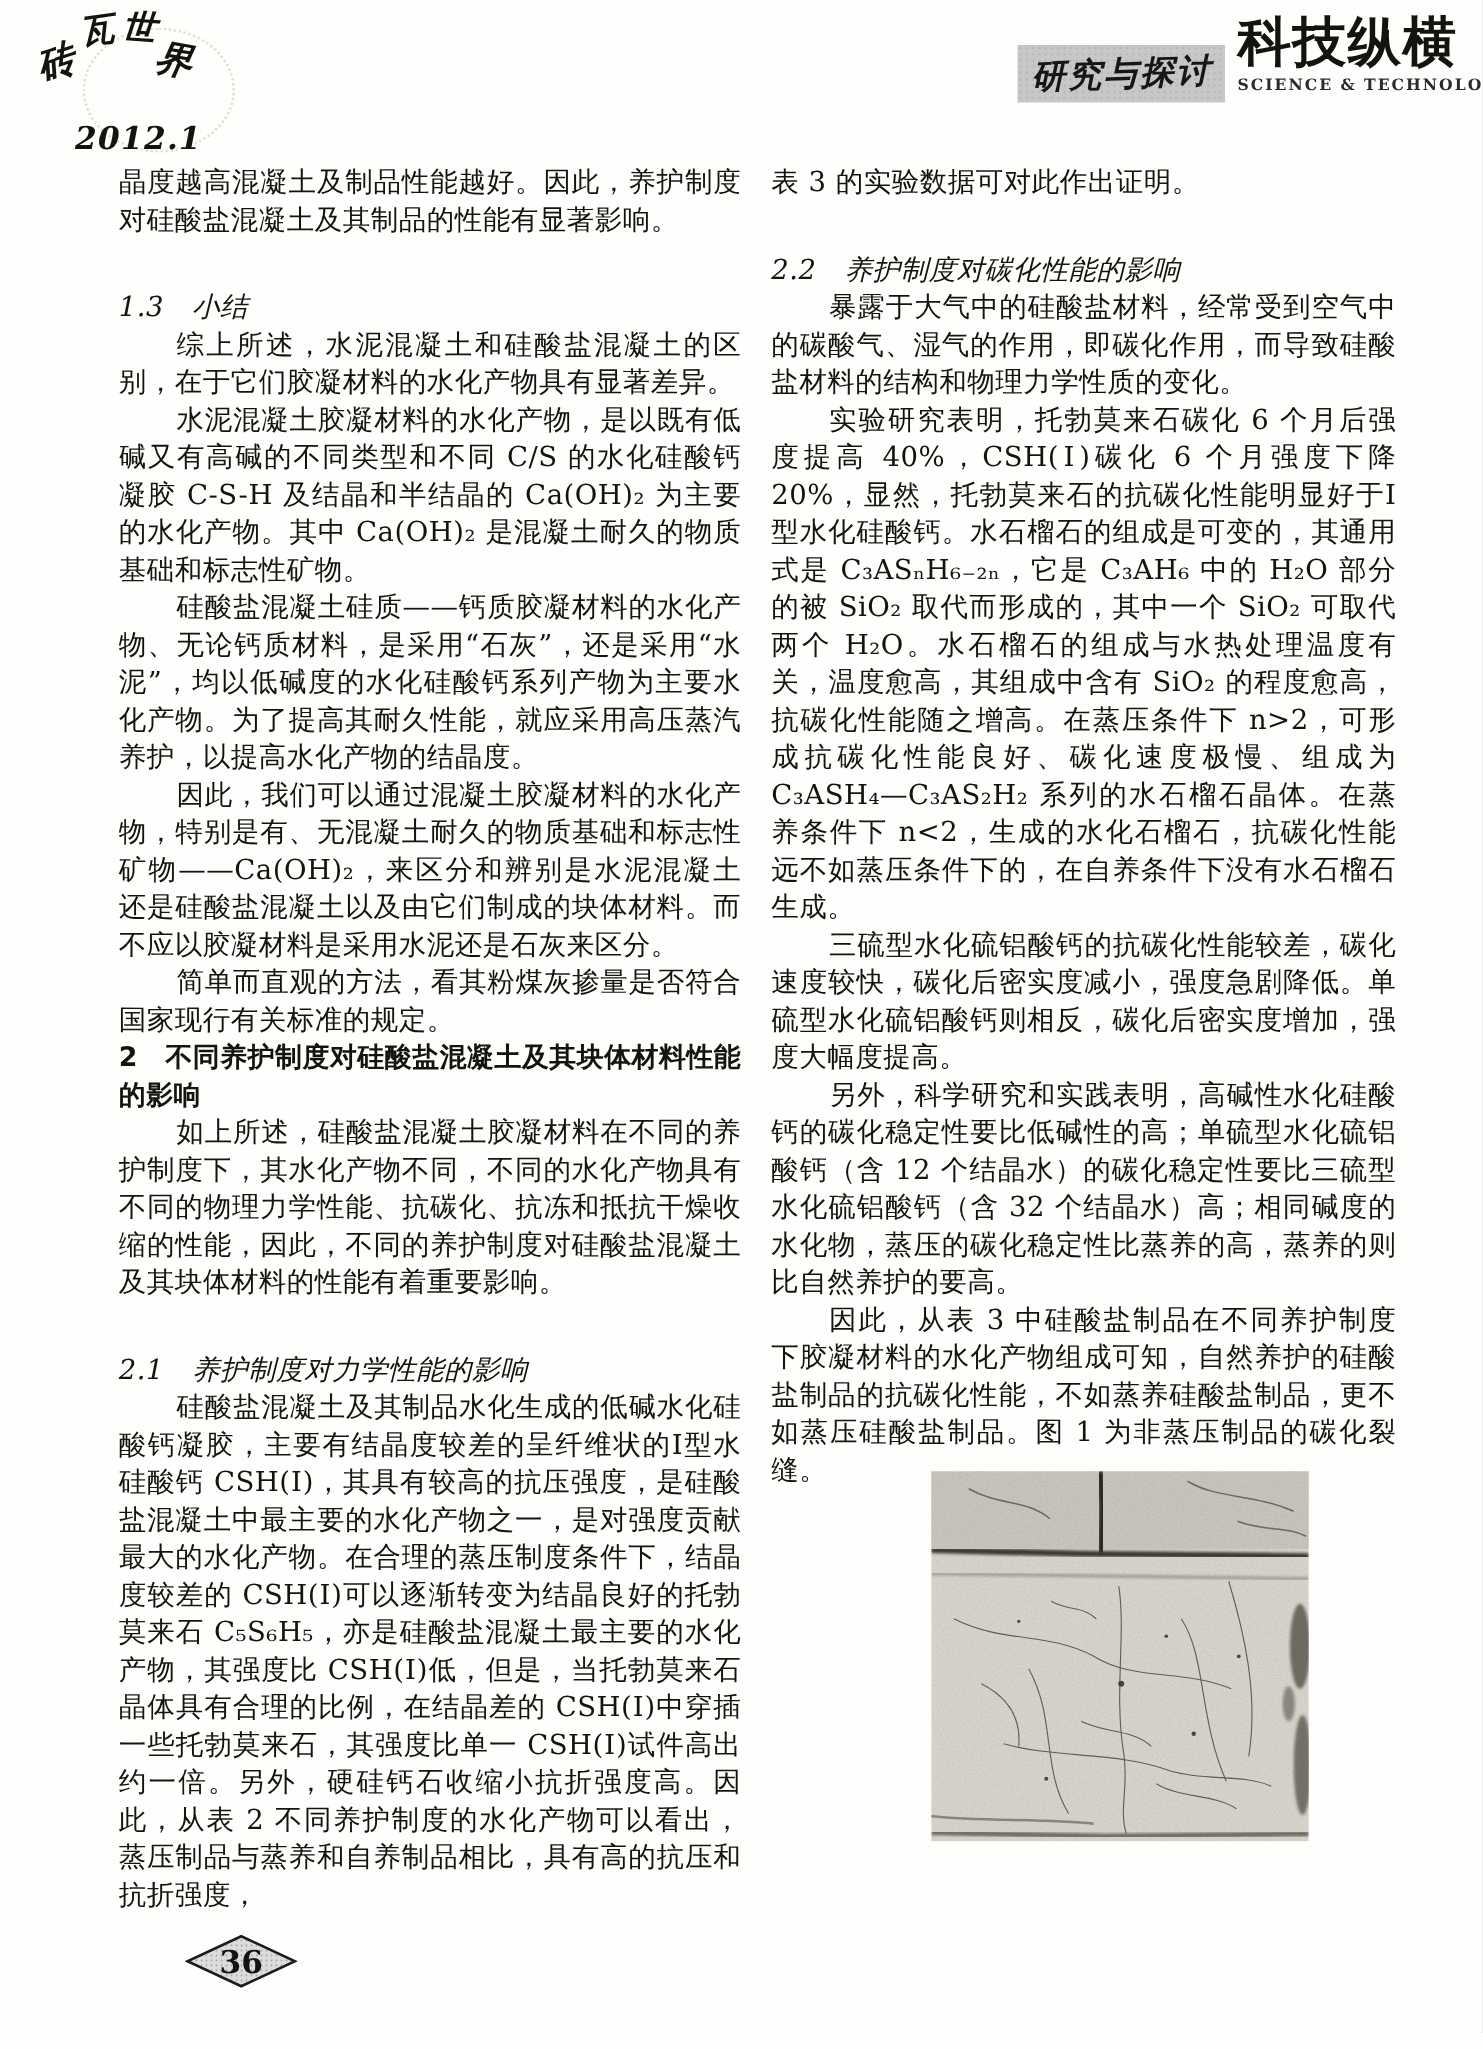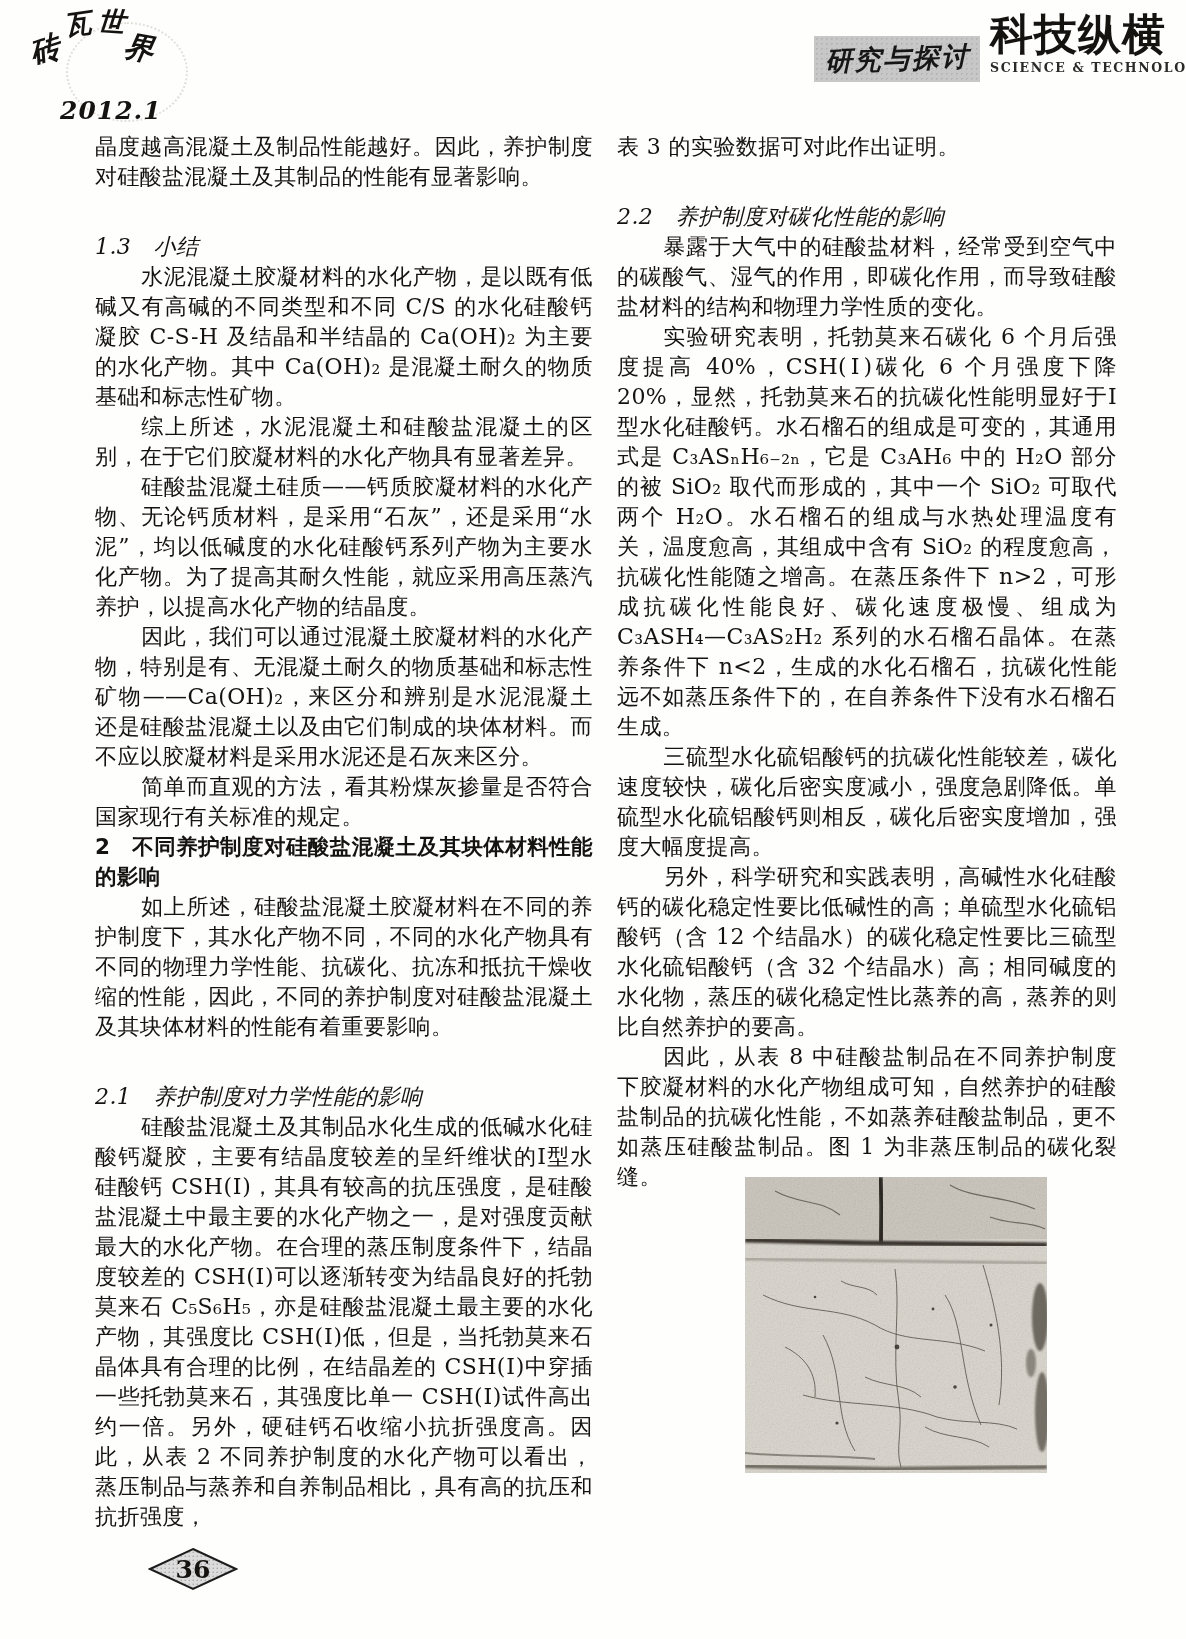--- a/index.html
+++ b/index.html
@@ -68,38 +68,38 @@
     <span>研究与探讨</span>
   </div>
   <div class="masthead">
     <div class="title">科技纵横</div>
     <div class="subtitle">SCIENCE &amp; TECHNOLOGY</div>
   </div>
 
   <div class="col" id="left-col">
       <p class="noindent">晶度越高混凝土及制品性能越好。因此，养护制度对硅酸盐混凝土及其制品的性能有显著影响。</p>
       <p class="heading-italic">1.3　小结</p>
+      <p class="indent">综上所述，水泥混凝土和硅酸盐混凝土的区别，在于它们胶凝材料的水化产物具有显著差异。</p>
       <p class="indent">水泥混凝土胶凝材料的水化产物，是以既有低碱又有高碱的不同类型和不同 C/S 的水化硅酸钙凝胶 C-S-H 及结晶和半结晶的 Ca(OH)₂ 为主要的水化产物。其中 Ca(OH)₂ 是混凝土耐久的物质基础和标志性矿物。</p>
-      <p class="indent">综上所述，水泥混凝土和硅酸盐混凝土的区别，在于它们胶凝材料的水化产物具有显著差异。</p>
       <p class="indent">硅酸盐混凝土硅质——钙质胶凝材料的水化产物、无论钙质材料，是采用“石灰”，还是采用“水泥”，均以低碱度的水化硅酸钙系列产物为主要水化产物。为了提高其耐久性能，就应采用高压蒸汽养护，以提高水化产物的结晶度。</p>
       <p class="indent">因此，我们可以通过混凝土胶凝材料的水化产物，特别是有、无混凝土耐久的物质基础和标志性矿物——Ca(OH)₂，来区分和辨别是水泥混凝土还是硅酸盐混凝土以及由它们制成的块体材料。而不应以胶凝材料是采用水泥还是石灰来区分。</p>
       <p class="indent">简单而直观的方法，看其粉煤灰掺量是否符合国家现行有关标准的规定。</p>
       <p class="heading-bold">2　不同养护制度对硅酸盐混凝土及其块体材料性能的影响</p>
       <p class="indent">如上所述，硅酸盐混凝土胶凝材料在不同的养护制度下，其水化产物不同，不同的水化产物具有不同的物理力学性能、抗碳化、抗冻和抵抗干燥收缩的性能，因此，不同的养护制度对硅酸盐混凝土及其块体材料的性能有着重要影响。</p>
       <p class="heading-italic">2.1　养护制度对力学性能的影响</p>
       <p class="indent">硅酸盐混凝土及其制品水化生成的低碱水化硅酸钙凝胶，主要有结晶度较差的呈纤维状的Ⅰ型水硅酸钙 CSH(Ⅰ)，其具有较高的抗压强度，是硅酸盐混凝土中最主要的水化产物之一，是对强度贡献最大的水化产物。在合理的蒸压制度条件下，结晶度较差的 CSH(Ⅰ)可以逐渐转变为结晶良好的托勃莫来石 C₅S₆H₅，亦是硅酸盐混凝土最主要的水化产物，其强度比 CSH(Ⅰ)低，但是，当托勃莫来石晶体具有合理的比例，在结晶差的 CSH(Ⅰ)中穿插一些托勃莫来石，其强度比单一 CSH(Ⅰ)试件高出约一倍。另外，硬硅钙石收缩小抗折强度高。因此，从表 2 不同养护制度的水化产物可以看出，蒸压制品与蒸养和自养制品相比，具有高的抗压和抗折强度，</p>
     </div>
   <div class="col" id="right-col">
       <p class="noindent">表 3 的实验数据可对此作出证明。</p>
       <p class="heading-italic">2.2　养护制度对碳化性能的影响</p>
       <p class="indent">暴露于大气中的硅酸盐材料，经常受到空气中的碳酸气、湿气的作用，即碳化作用，而导致硅酸盐材料的结构和物理力学性质的变化。</p>
       <p class="indent">实验研究表明，托勃莫来石碳化 6 个月后强度提高 40%，CSH(Ⅰ)碳化 6 个月强度下降 20%，显然，托勃莫来石的抗碳化性能明显好于Ⅰ型水化硅酸钙。水石榴石的组成是可变的，其通用式是 C₃ASₙH₆₋₂ₙ，它是 C₃AH₆ 中的 H₂O 部分的被 SiO₂ 取代而形成的，其中一个 SiO₂ 可取代两个 H₂O。水石榴石的组成与水热处理温度有关，温度愈高，其组成中含有 SiO₂ 的程度愈高，抗碳化性能随之增高。在蒸压条件下 n&gt;2，可形成抗碳化性能良好、碳化速度极慢、组成为 C₃ASH₄—C₃AS₂H₂ 系列的水石榴石晶体。在蒸养条件下 n&lt;2，生成的水化石榴石，抗碳化性能远不如蒸压条件下的，在自养条件下没有水石榴石生成。</p>
       <p class="indent">三硫型水化硫铝酸钙的抗碳化性能较差，碳化速度较快，碳化后密实度减小，强度急剧降低。单硫型水化硫铝酸钙则相反，碳化后密实度增加，强度大幅度提高。</p>
       <p class="indent">另外，科学研究和实践表明，高碱性水化硅酸钙的碳化稳定性要比低碱性的高；单硫型水化硫铝酸钙（含 12 个结晶水）的碳化稳定性要比三硫型水化硫铝酸钙（含 32 个结晶水）高；相同碱度的水化物，蒸压的碳化稳定性比蒸养的高，蒸养的则比自然养护的要高。</p>
-      <p class="indent">因此，从表 8 中硅酸盐制品在不同养护制度下胶凝材料的水化产物组成可知，自然养护的硅酸盐制品的抗碳化性能，不如蒸养硅酸盐制品，更不如蒸压硅酸盐制品。图 1 为非蒸压制品的碳化裂缝。</p>
+      <p class="indent">因此，从表 3 中硅酸盐制品在不同养护制度下胶凝材料的水化产物组成可知，自然养护的硅酸盐制品的抗碳化性能，不如蒸养硅酸盐制品，更不如蒸压硅酸盐制品。图 1 为非蒸压制品的碳化裂缝。</p>
     </div>
 
   <div class="figure-photo">
     <svg width="302" height="296" viewBox="0 0 302 296" xmlns="http://www.w3.org/2000/svg">
       <defs>
         <filter id="grain">
             <feTurbulence type="fractalNoise" baseFrequency="0.7" numOctaves="2"></feTurbulence>
             <feColorMatrix type="saturate" values="0"></feColorMatrix>
           </filter>
         <filter id="soft">

